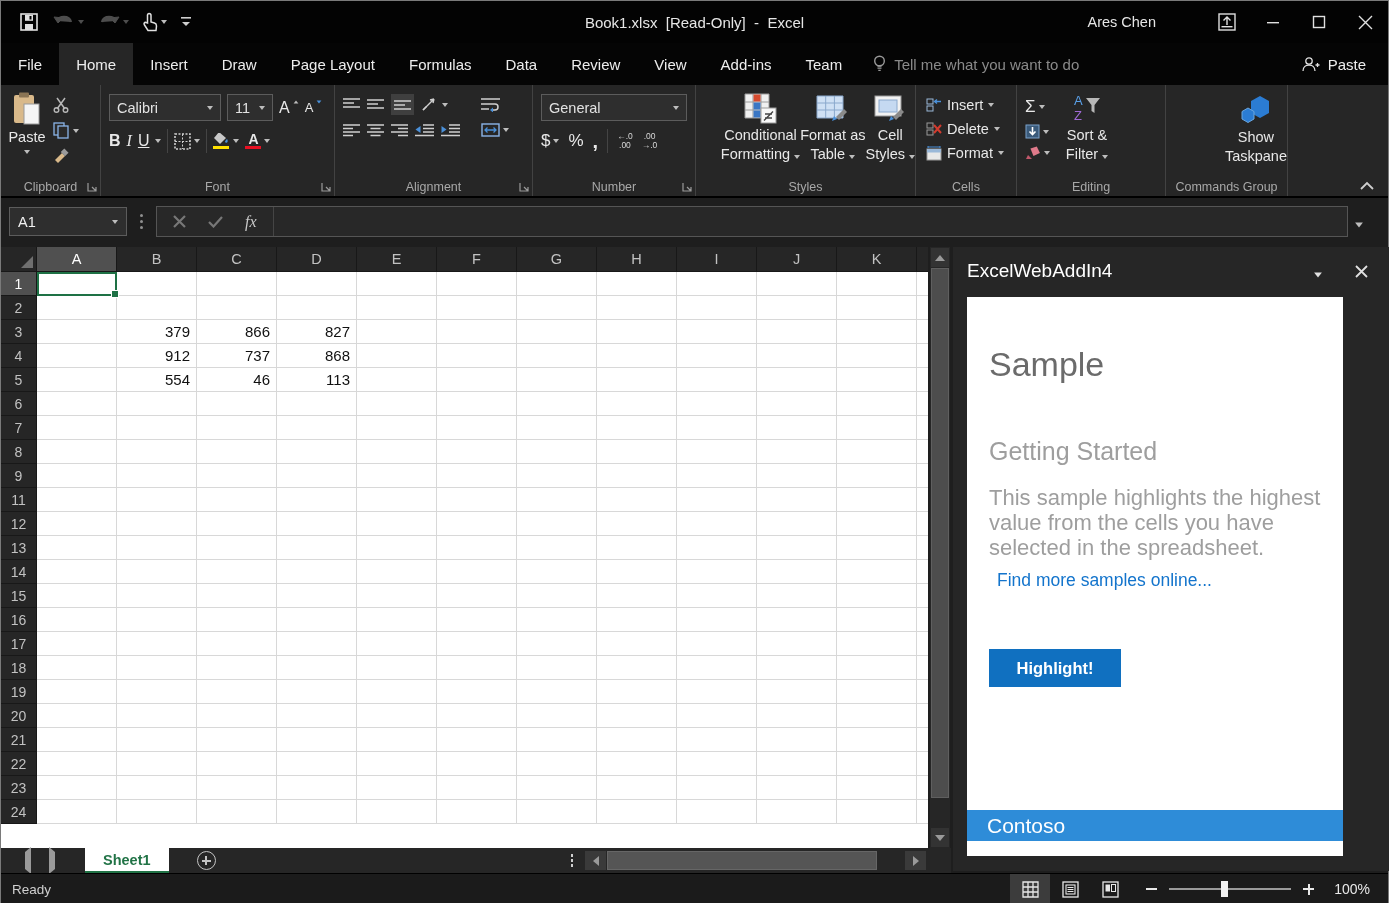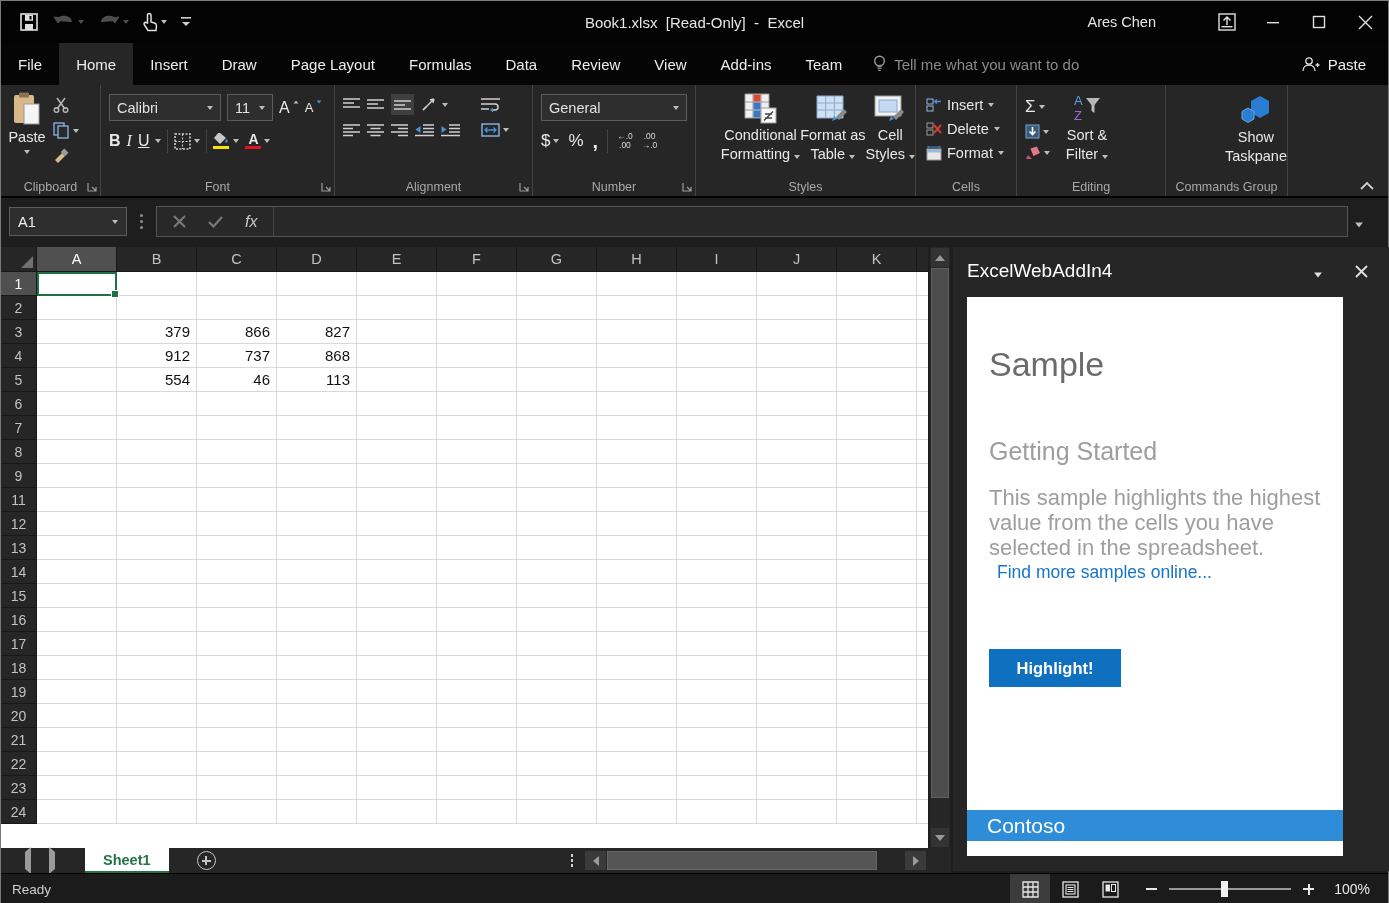--- a/index.html
+++ b/index.html
@@ -49,21 +49,21 @@
   .cellrow{display:flex;align-items:center;gap:5px;color:#e8e8e8;font-size:14.5px}
   .collapse{position:absolute;right:14px;bottom:6px}
 
   
   .frow{position:absolute;left:0;top:197px;width:100%;height:47px;background:#1e1e1e;display:flex;align-items:center}
   .namebox{margin-left:8px;width:118px;height:29px;background:#2e2e2e;border:1px solid #5c5c5c;display:flex;align-items:center;color:#f0f0f0;font-size:14.5px;padding:0 8px;justify-content:space-between}
   .dots3{display:flex;flex-direction:column;gap:3px;margin:0 13px}
   .dots3 i{width:3px;height:3px;background:#8f8f8f;border-radius:50%}
   .fbar{height:31px;background:#282828;border:1px solid #555;display:flex;align-items:center;flex:0 0 auto;width:1192px}
   .fbtns{display:flex;align-items:center;gap:22px;padding:0 16px;border-right:1px solid #454545;height:100%}
-  .fx{font-family:Liberation Sans, sans-serif;font-style:italic;color:#c8c8c8;font-size:16px}
+  .fx{font-family:Liberation Serif, serif;font-style:italic;color:#c8c8c8;font-size:16px}
   .fchev{margin-left:8px}
 
   
   .work{position:absolute;left:0;top:244px;width:100%;height:628px;background:#1e1e1e}
   .gridwrap{position:absolute;left:0;top:2px;width:927px;height:601px;overflow:hidden;background:#fff}
   .colrow{display:flex;height:25px;background:#262626}
   .corner{width:36px;height:25px;background:#262626;position:relative;border-right:1px solid #181818;border-bottom:1px solid #181818;flex:0 0 auto}
   .corner i{position:absolute;right:3px;bottom:3px;width:0;height:0;border-left:12px solid transparent;border-bottom:12px solid #6f6f6f}
   .colh{width:80px;flex:0 0 auto;color:#c2c2c2;font-size:14.5px;display:flex;align-items:center;justify-content:center;border-right:1px solid #181818;border-bottom:1px solid #181818;background:#262626}
   .colh.sel{background:#505050;color:#fff}
@@ -97,21 +97,21 @@
   .hthumb{position:absolute;left:24px;top:1px;width:270px;height:19px;background:#555;border:1px solid #666}
 
   
   .pane{position:absolute;left:952px;top:2px;width:437px;height:624px;background:#262626}
   .panehead{height:48px;display:flex;align-items:center;color:#fff;font-size:19px;padding:0 14px}
   .panehead .hctl{margin-left:auto;display:flex;align-items:center;gap:34px;padding-right:8px}
   .card{position:absolute;left:14px;top:50px;width:376px;height:559px;background:#fff}
   .sampleh{position:absolute;left:22px;top:48px;font-size:34px;color:#6b6b6b;font-weight:300}
   .gstart{position:absolute;left:22px;top:140px;font-size:25px;color:#9e9e9e;font-weight:300}
   .desc{position:absolute;left:22px;top:188px;width:345px;font-size:22px;line-height:25px;color:#9e9e9e}
-  .plink{position:absolute;left:30px;top:265px;font-size:17.5px;color:#1374CC}
+  .plink{position:absolute;left:30px;top:273px;font-size:17.5px;color:#1374CC}
   .hbtn2{position:absolute;left:22px;top:352px;width:132px;height:38px;background:#1070C0;color:#fff;font-weight:bold;font-size:16.5px;border:none;display:flex;align-items:center;justify-content:center}
   .contoso{position:absolute;left:0;top:513px;width:100%;height:31px;background:#2E8CD8;color:#fff;font-size:21px;font-weight:300;display:flex;align-items:center;padding-left:20px}
 
   
   .statusbar{position:absolute;left:0;top:872px;width:100%;height:31px;background:#1b1b1b;border-top:1px solid #000;display:flex;align-items:center}
   .ready{color:#cfcfcf;font-size:13.5px;padding-left:11px}
   .sb-right{margin-left:auto;display:flex;align-items:center;gap:0;padding-right:18px}
   .viewbtn{width:40px;height:30px;display:flex;align-items:center;justify-content:center}
   .viewbtn.sel{background:#3c3c3c}
   .zminus{width:11px;height:2px;background:#e8e8e8;margin:0 12px 0 16px}

